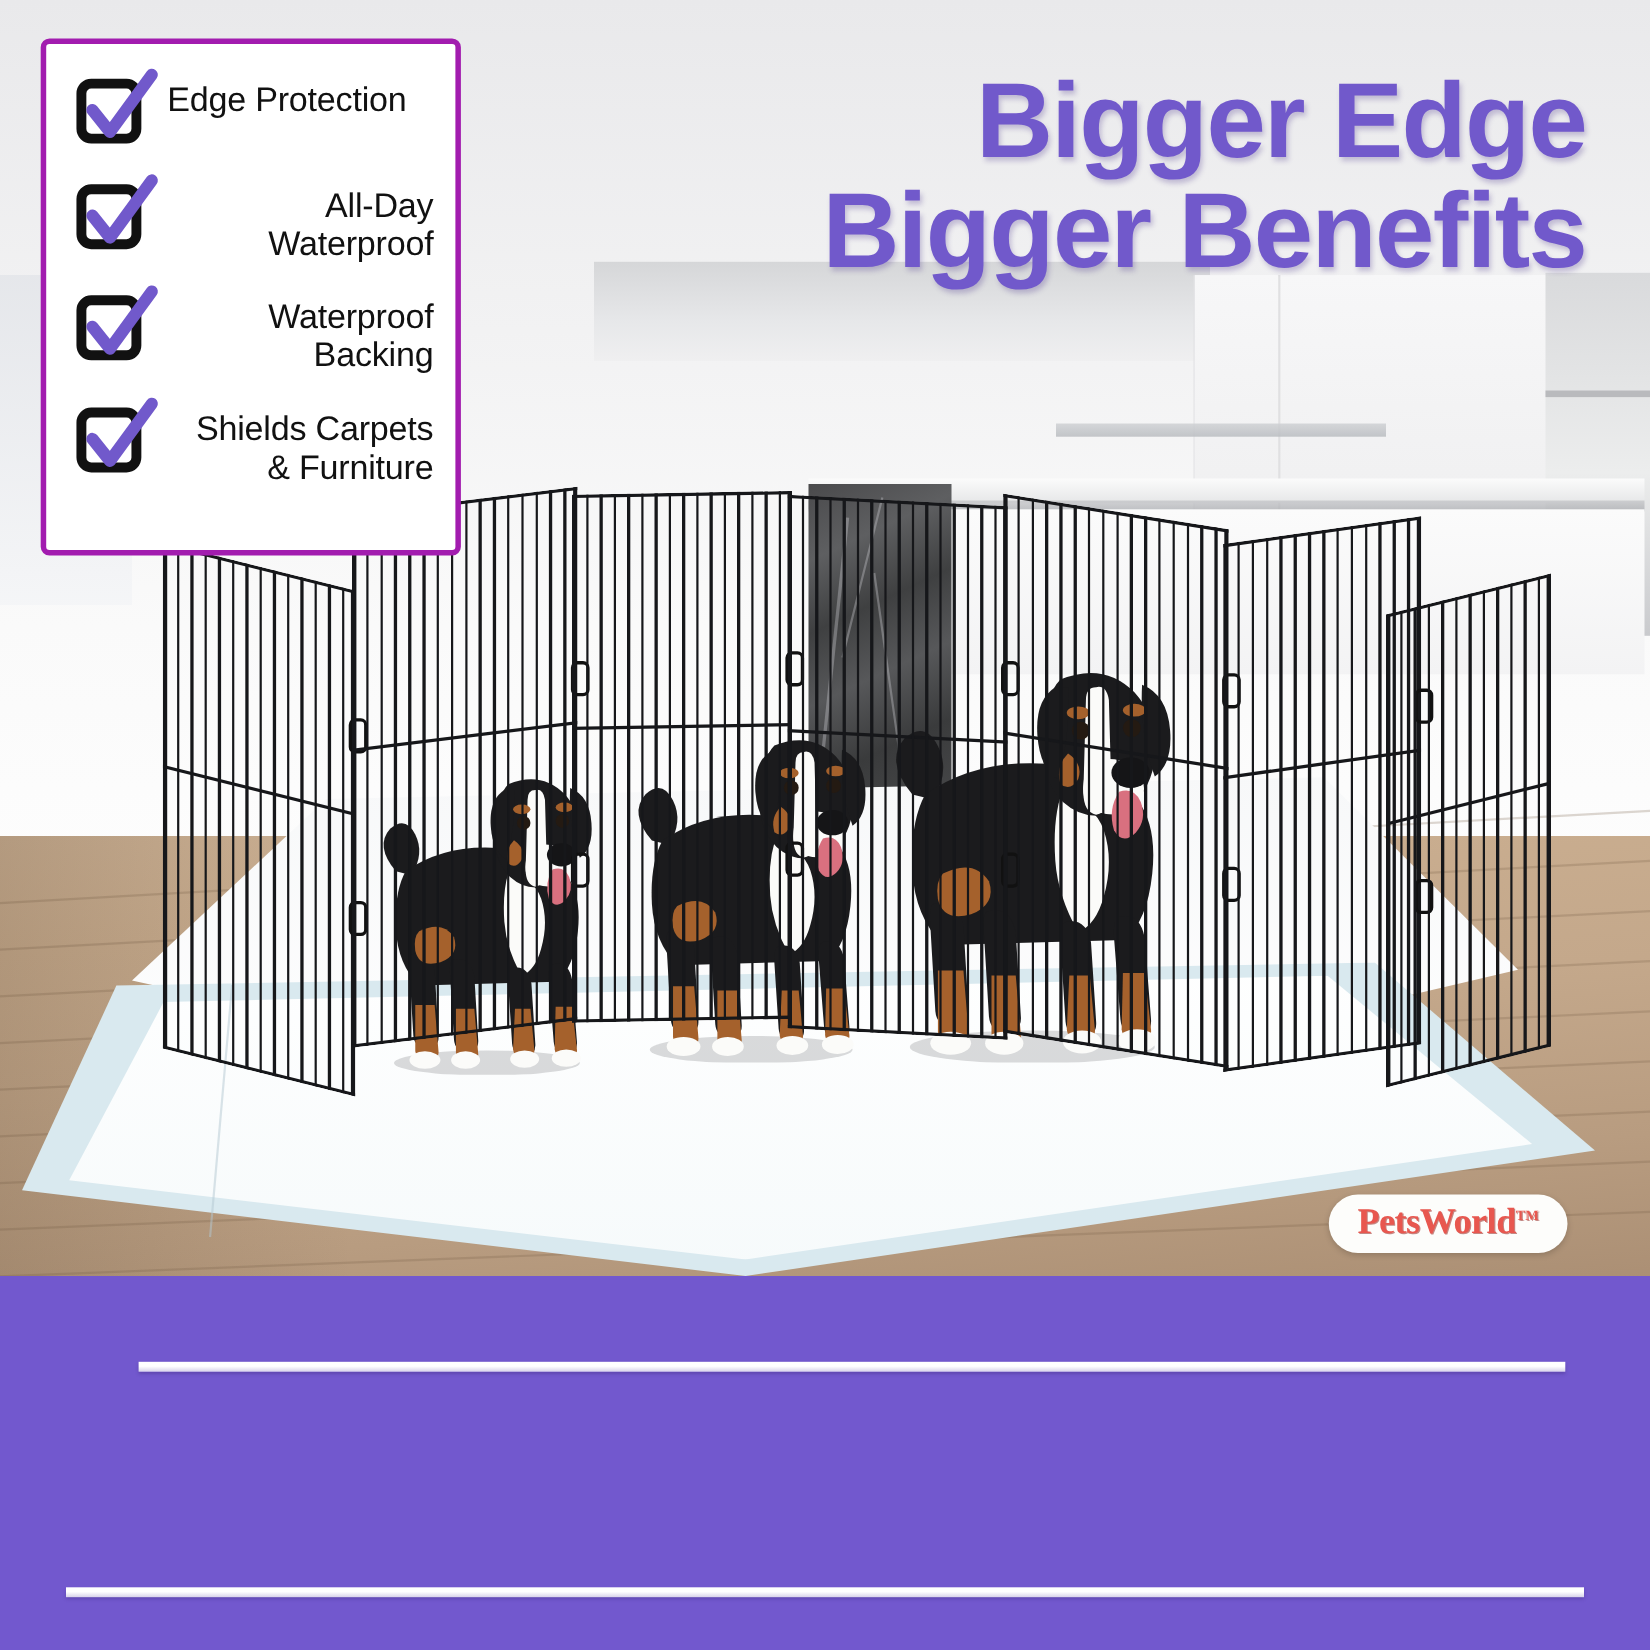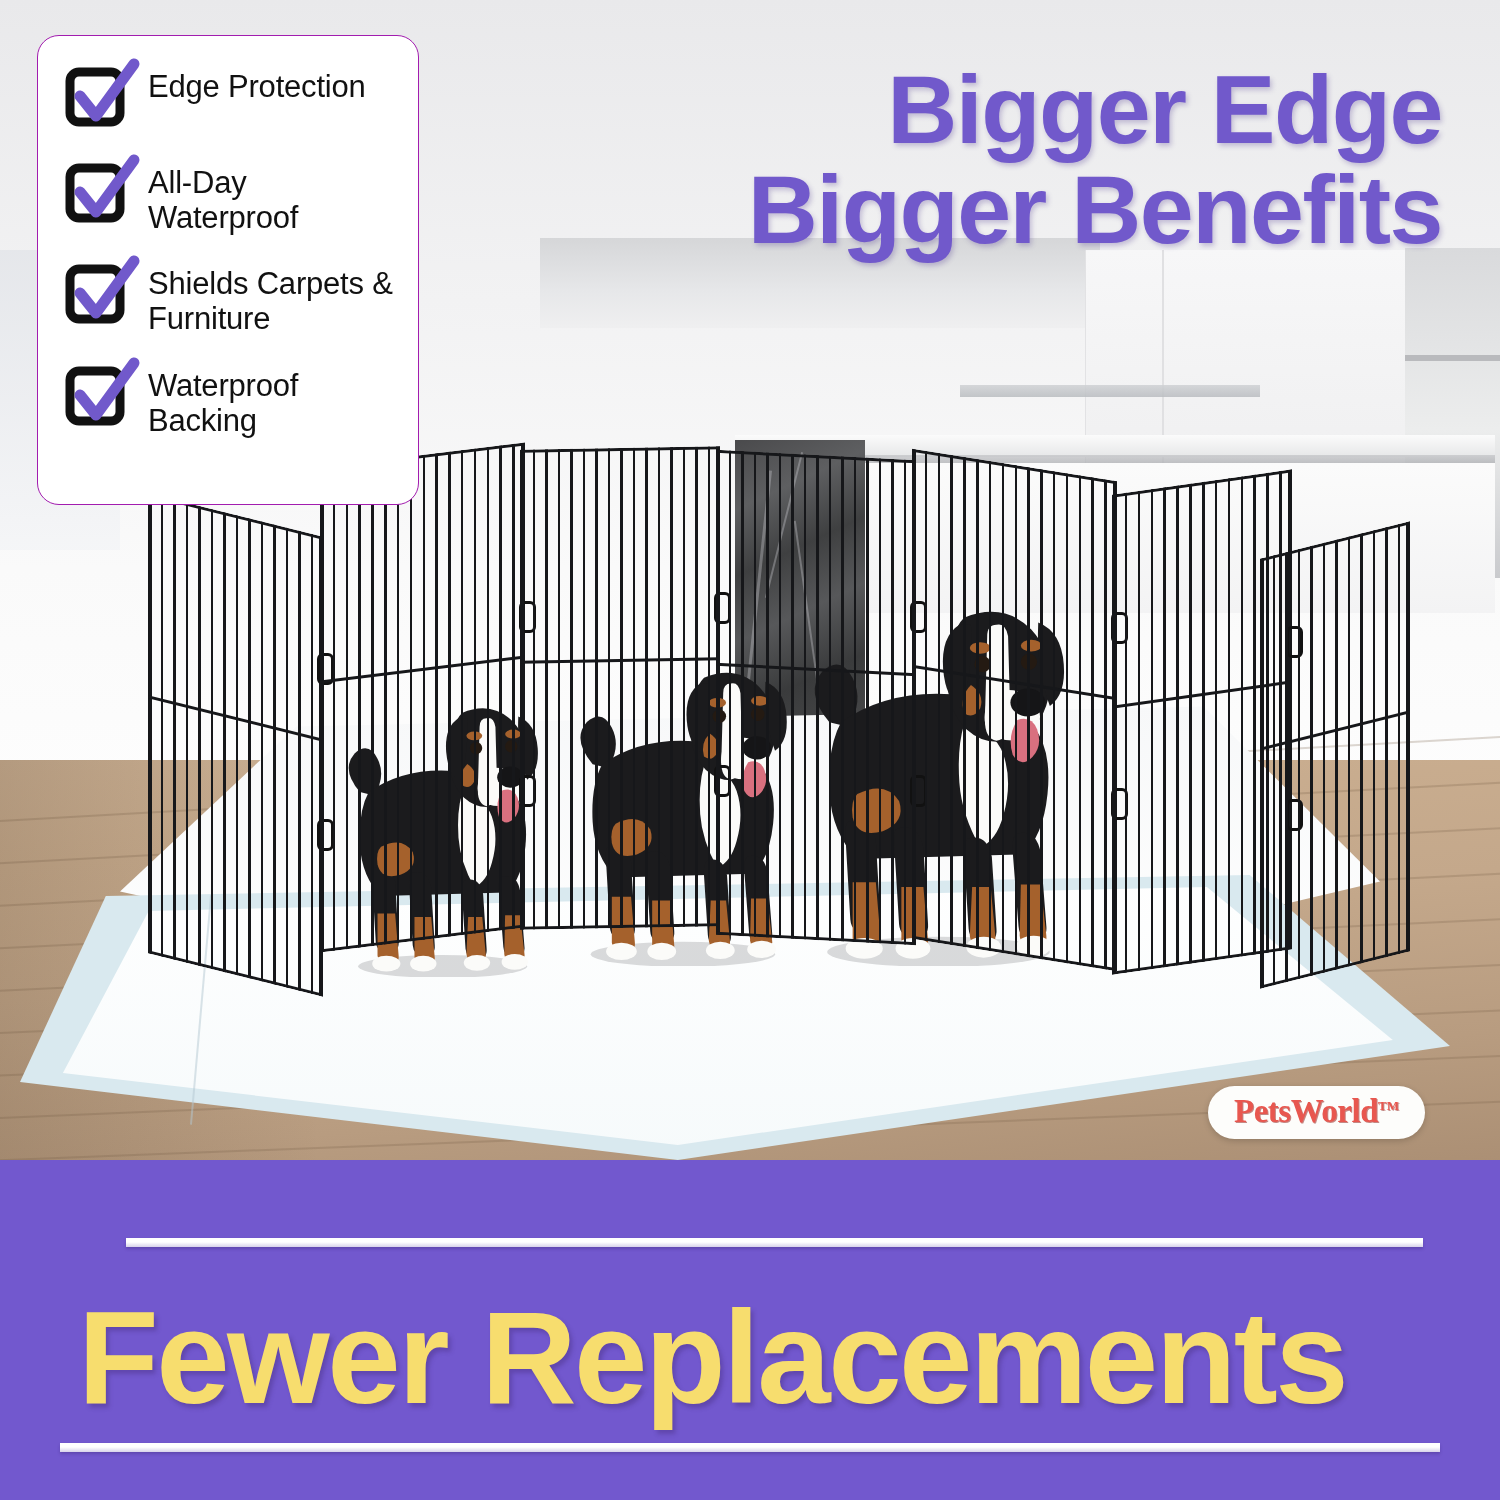--- a/index.html
+++ b/index.html
@@ -74,22 +74,22 @@
   .frame-l,.frame-r{position:absolute;top:0;bottom:0;width:4px;background:#0f1012;}
   .frame-l{left:0;} .frame-r{right:0;}
   .hinge{position:absolute;width:11px;height:26px;border:3px solid #111;border-radius:6px;background:transparent;}
 
   
   .dog{position:absolute;}
 
   
   .feature-card{
     position:absolute;left:37px;top:35px;width:382px;height:470px;
-    background:#ffffff;border:1px solid #a21caf;border-radius:22px;
-    box-sizing:border-box;padding:28px 20px 20px 26px;
+    background:#ffffff;border:5px solid #a21caf;border-radius:8px;
+    box-sizing:border-box;padding:28px 20px 20px 26px;text-align:right;
   }
   .feat-row{display:flex;align-items:flex-start;margin-bottom:26px;}
   .feat-row:last-child{margin-bottom:0;}
   .chk{position:relative;width:68px;height:68px;flex:0 0 68px;margin-right:16px;margin-top:2px;}
   .chk svg{position:absolute;left:0;top:-8px;width:76px;height:76px;overflow:visible;}
   .feat-text{font-size:31px;line-height:1.12;color:#111;letter-spacing:-.2px;font-weight:400;padding-top:6px;}
 
   
   .headline{
     position:absolute;right:58px;top:60px;width:860px;text-align:right;
@@ -452,46 +452,45 @@
           </div>
           <div class="feat-text">All-Day Waterproof</div>
         </div>
         <div class="feat-row">
           <div class="chk">
             <svg viewBox="0 0 76 76">
               <rect x="6" y="14" width="50" height="50" rx="9" ry="9" fill="none" stroke="#111111" stroke-width="9"></rect>
               <path d="M16 38 L32 58 L70 6" fill="none" stroke="#7159cb" stroke-width="11" stroke-linecap="round" stroke-linejoin="round"></path>
             </svg>
           </div>
-          <div class="feat-text">Shields Carpets &amp; Furniture</div>
+          <div class="feat-text">Waterproof Backing</div>
         </div>
         <div class="feat-row">
           <div class="chk">
             <svg viewBox="0 0 76 76">
               <rect x="6" y="14" width="50" height="50" rx="9" ry="9" fill="none" stroke="#111111" stroke-width="9"></rect>
               <path d="M16 38 L32 58 L70 6" fill="none" stroke="#7159cb" stroke-width="11" stroke-linecap="round" stroke-linejoin="round"></path>
             </svg>
           </div>
-          <div class="feat-text">Waterproof Backing</div>
+          <div class="feat-text">Shields Carpets &amp; Furniture</div>
         </div>
       </div>
 
     <div class="headline">
       <span>Bigger Edge</span>
       <span class="l2">Bigger Benefits</span>
     </div>
 
     <div class="logo">
       <span class="logo-text">
         <span>PetsWorld</span><span class="logo-tm">TM</span>
       </span>
     </div>
   </div>
 
   <div class="banner">
     <div class="ban-top">
       <div class="ban-rule"></div>
     </div>
-    <div class="ban-main">Fewer Replacements</div>
   </div>
   <div class="ban-rule-bottom"></div>
 
 </div>
 
 </body></html>

